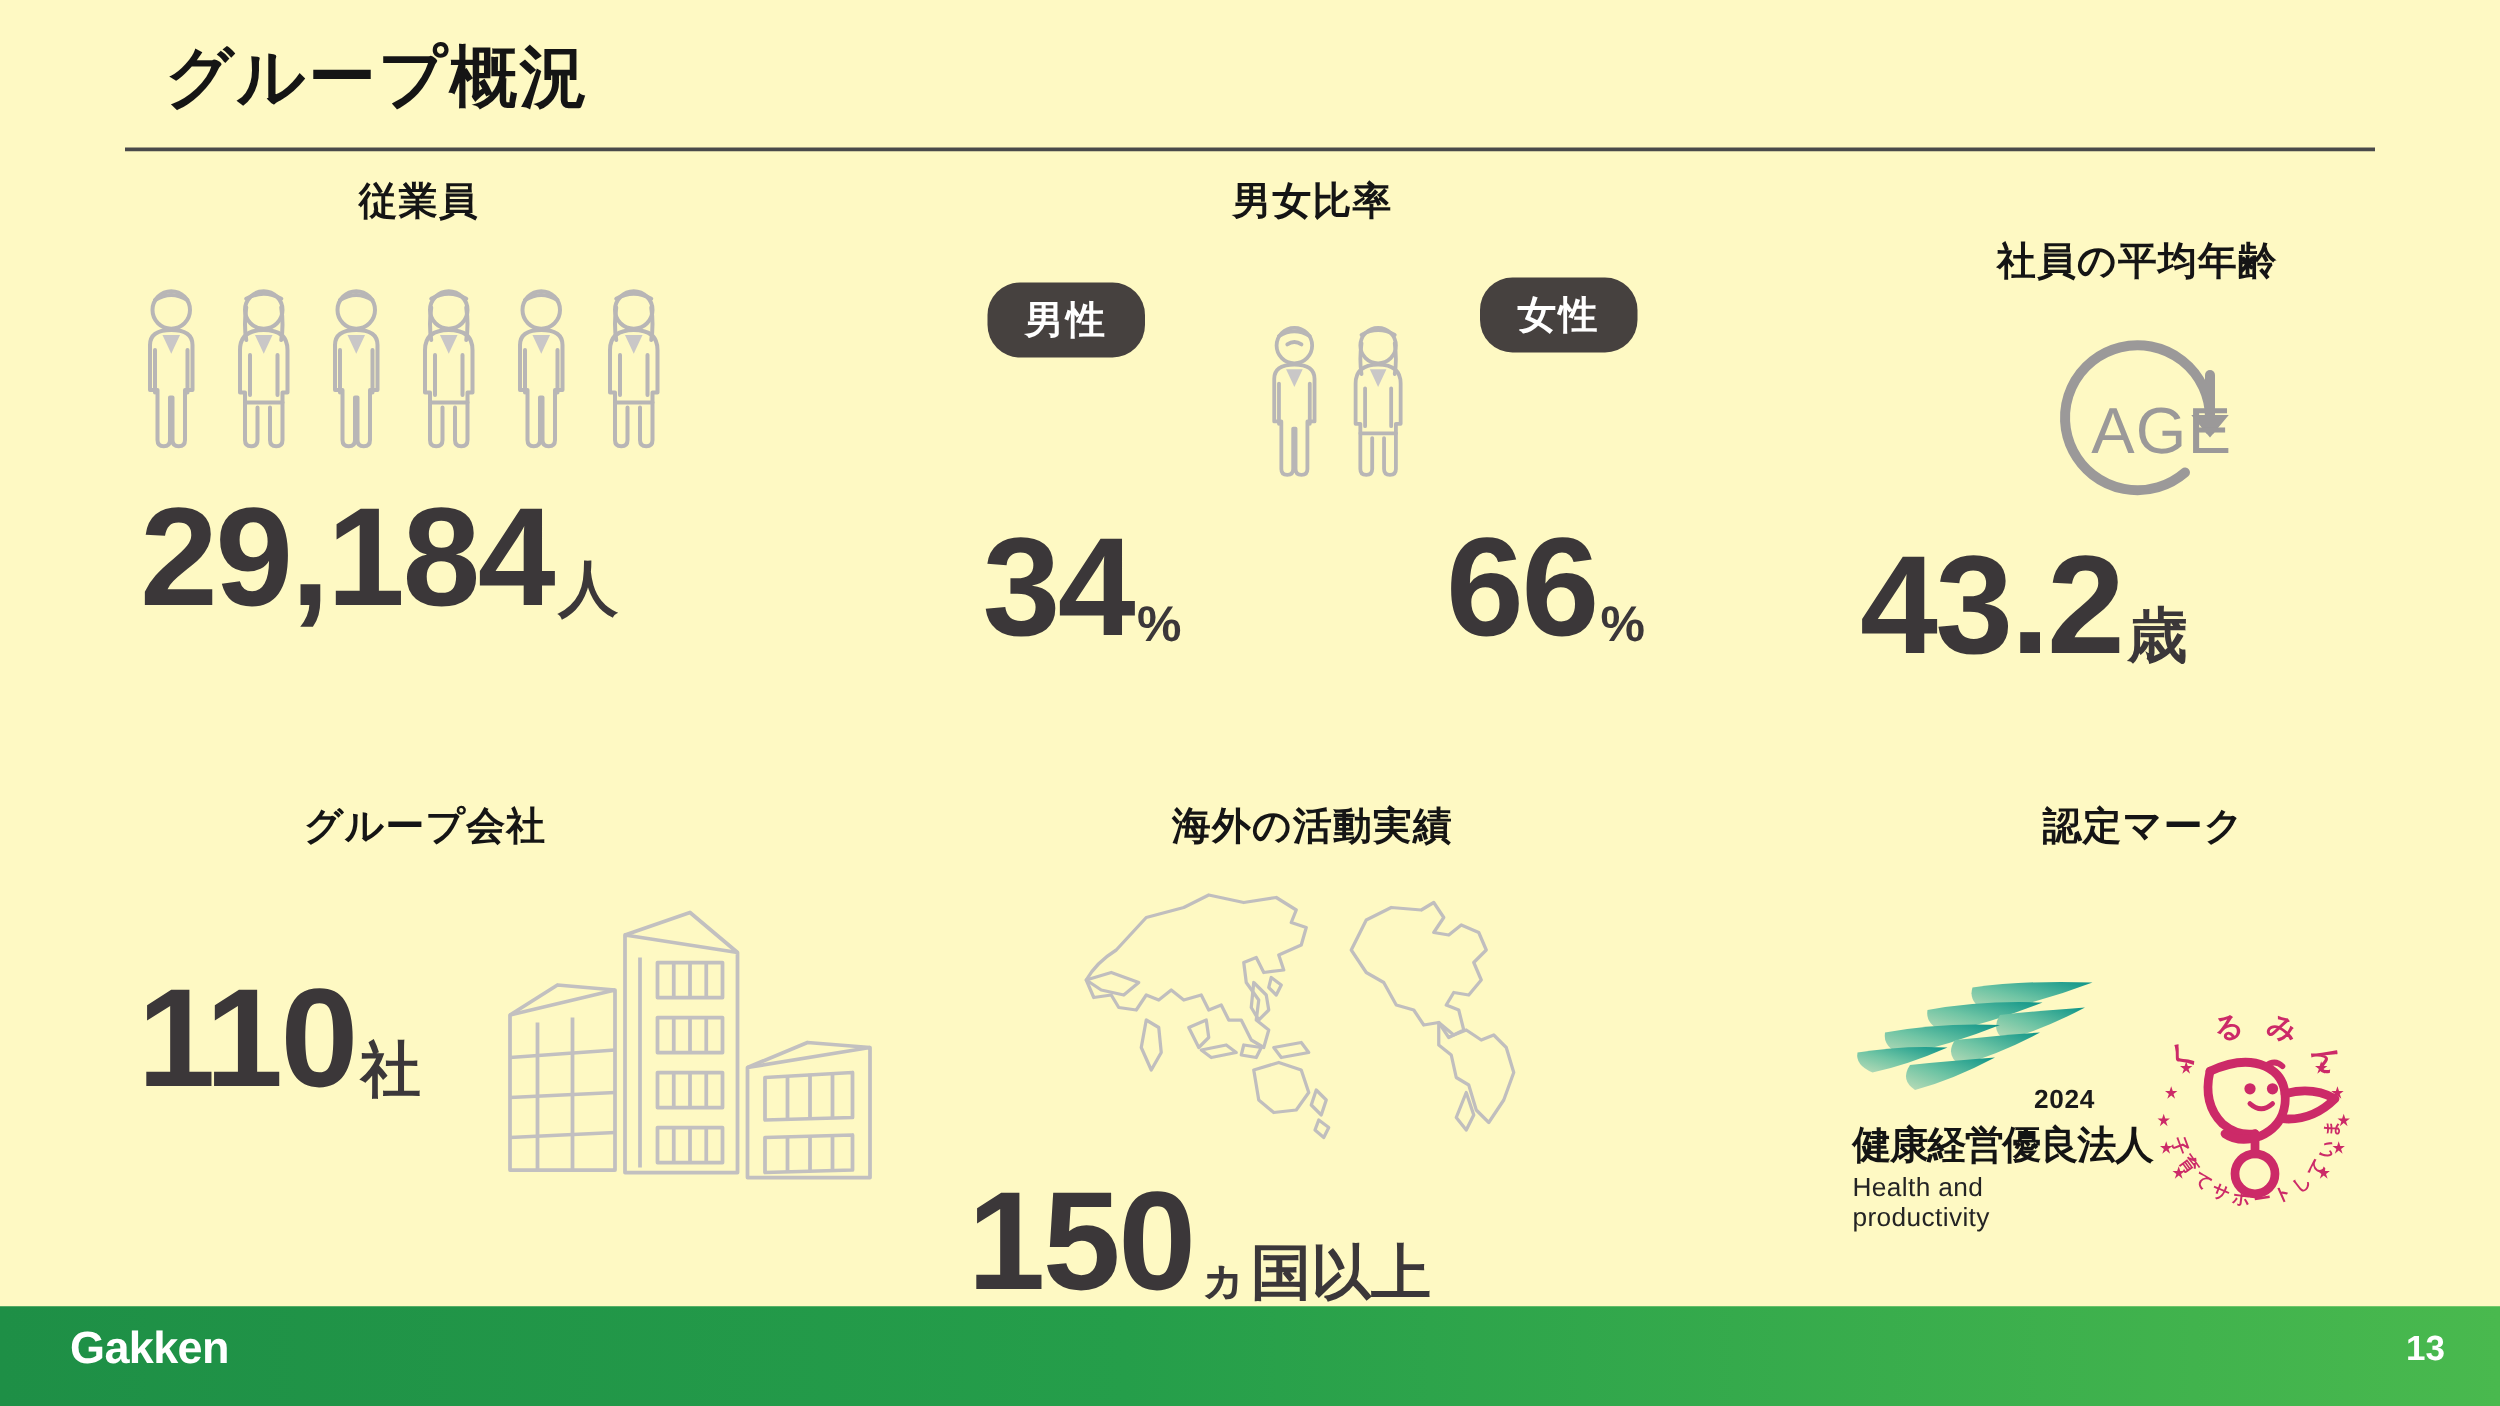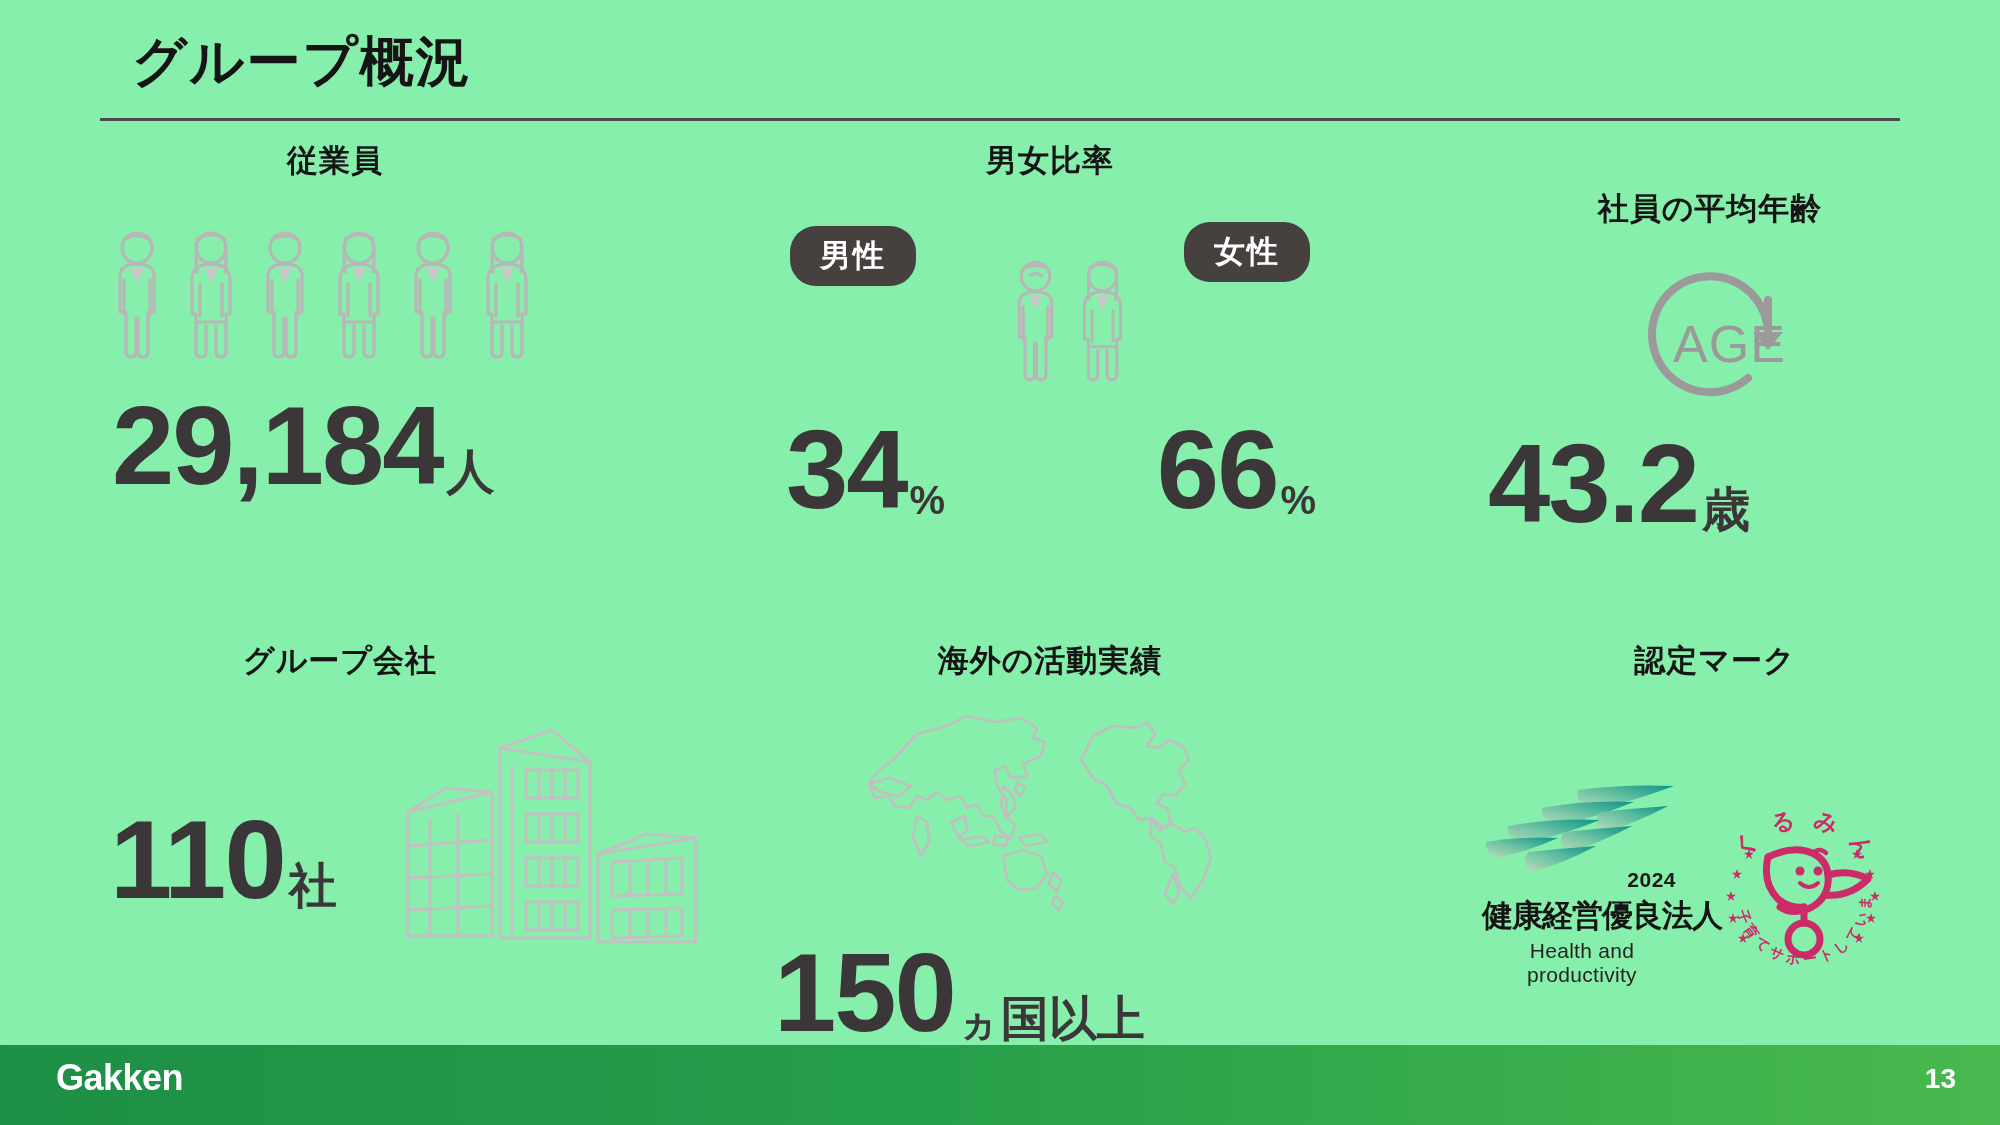--- a/index.html
+++ b/index.html
@@ -4,21 +4,21 @@
 <style>
   * { margin:0; padding:0; box-sizing:border-box; }
   html,body { width:2000px; height:1125px; }
   body {
     font-family:"Liberation Sans","DejaVu Sans",sans-serif;
     background:#ffffff;
     color:#3b3739;
     overflow:hidden;
     position:relative;
   }
-  .slide { position:relative; width:2000px; height:1125px; background:#86efac; }
+  .slide { position:relative; width:2000px; height:1125px; background:#fef9c3; }
 
   
   .title {
     position:absolute;
     left:132px; top:26px;
     font-size:54px;
     font-weight:700;
     letter-spacing:2px;
     color:#151515;
   }
@@ -89,21 +89,21 @@
     color:#ffffff;
     font-size:31px;
     font-weight:700;
     border-radius:26px;
     padding:9px 30px;
     letter-spacing:2px;
   }
 
   
   .cert-wrap { display:flex; align-items:flex-end; gap:26px; }
-  .cert-health { width:200px; text-align:center; position:relative; }
+  .cert-health { width:200px; text-align:left; position:relative; }
   .cert-health .hp-year {
     position:absolute; right:6px; top:84px;
     font-size:21px; font-weight:700; color:#1a1a1a;
     letter-spacing:0.5px;
   }
   .cert-health .hp-jp {
     font-size:31px; font-weight:700; color:#141414;
     letter-spacing:-1px; margin-top:6px; white-space:nowrap;
   }
   .cert-health .hp-en {
@@ -320,21 +320,21 @@
 
           <path d="M198 128 L198 216 L296 216 L296 112 Z"></path>
           <path d="M198 128 L246 108 L296 112"></path>
           <path d="M212 136 L282 132 L282 168 L212 170 Z"></path>
           <path d="M212 184 L282 182 L282 210 L212 212 Z"></path>
           <path d="M230 134 L230 170 M248 133 L248 169 M266 132 L266 168"></path>
           <path d="M230 184 L230 211 M248 183 L248 210 M266 182 L266 210"></path>
         </g>
       </svg>
 
-      <div class="bignum" style="position:absolute; left:10px; top:100px;">
+      <div class="bignum" style="position:absolute; left:10px; top:71px;">
         <span>110</span>
         <span class="unit">社</span>
       </div>
     </div>
   </div>
 
   <div class="cell" style="left:760px; top:640px; width:580px;">
     <div class="head-wrap" style="width:580px;">
       <div class="cell-head">
         <span>海外の活動実績</span>

